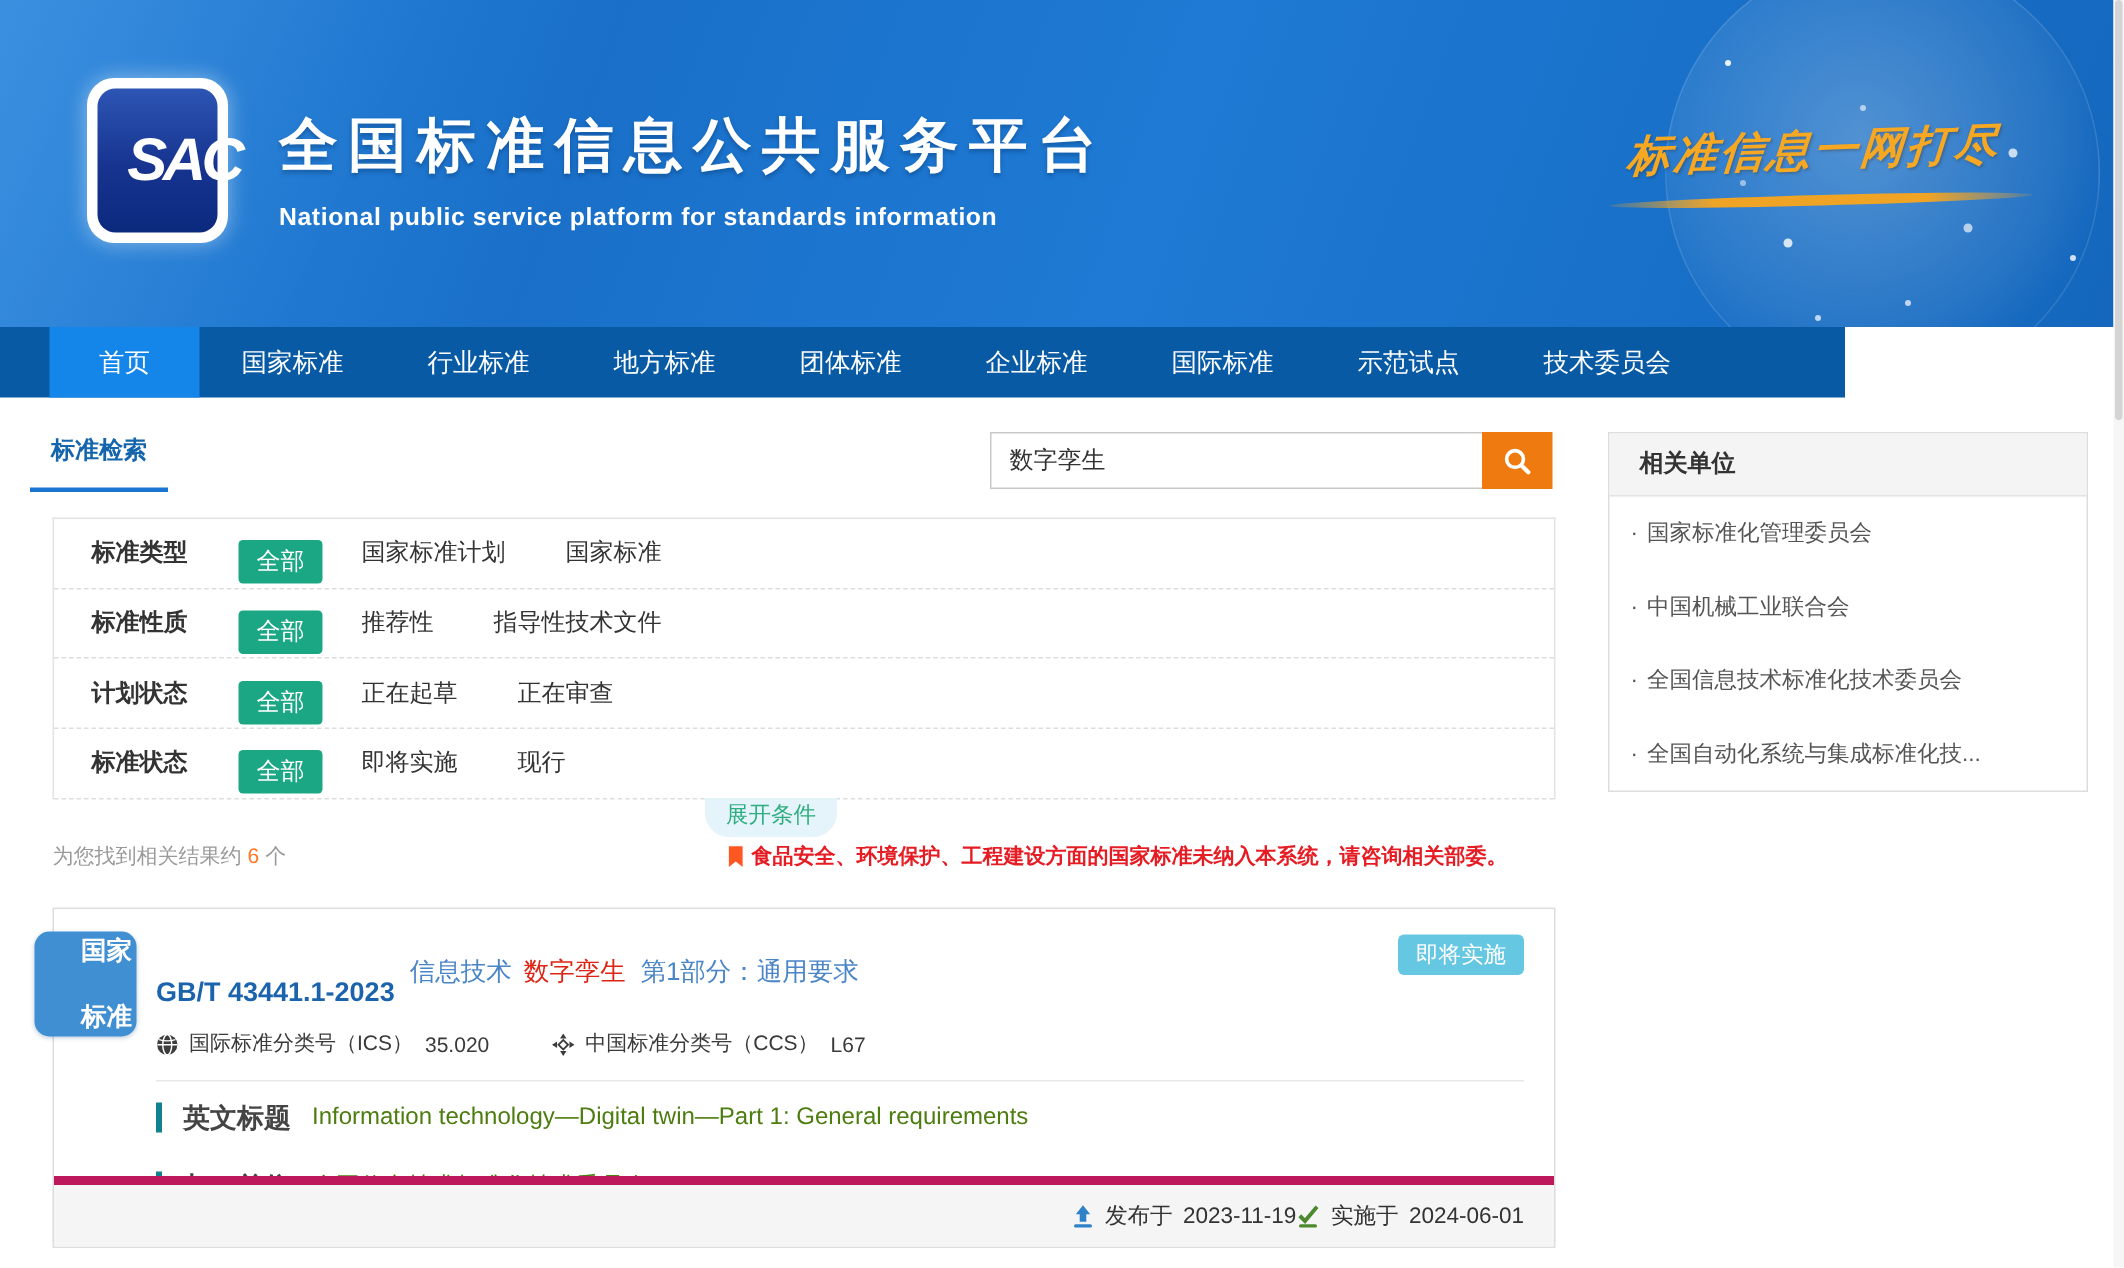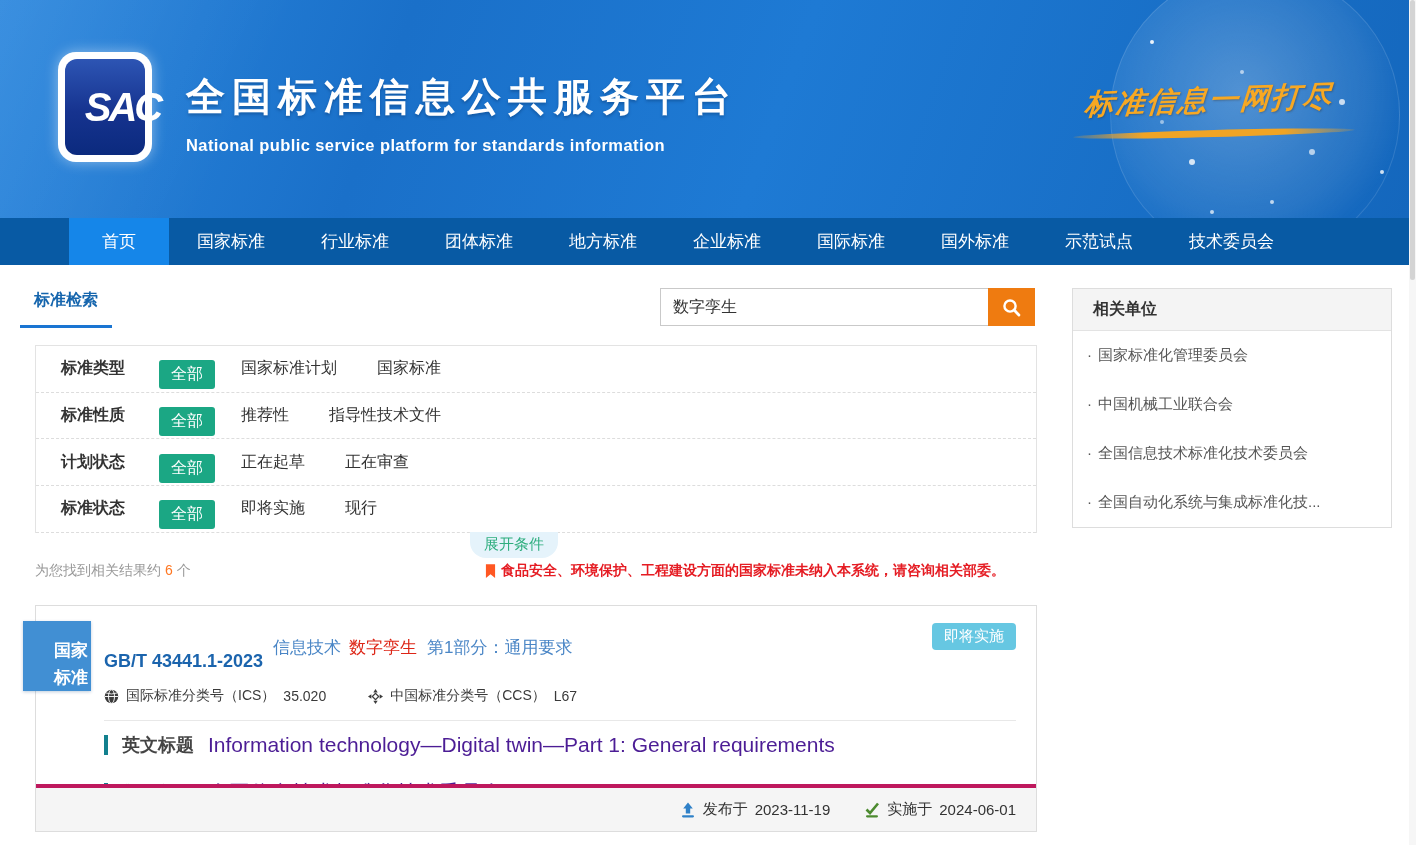--- a/index.html
+++ b/index.html
@@ -30,21 +30,21 @@
     text-shadow:0 2px 3px rgba(0,40,90,.35); white-space:nowrap; }
   .brand-sub { color:#fff; font-size:16.5px; font-weight:bold; letter-spacing:.4px; margin-top:12px; white-space:nowrap; }
   .slogan-wrap { position:absolute; left:1085px; top:80px; width:290px; }
   .slogan-text { color:#f7a823; font-size:29px; font-weight:bold; font-style:italic; letter-spacing:2px;
     transform:skewX(-6deg) rotate(-2deg); text-shadow:1px 1px 2px rgba(60,30,0,.3); white-space:nowrap; }
   .slogan-stroke { margin-top:10px; margin-left:-12px; width:282px; height:7px; border-radius:50%;
     transform:rotate(-1.5deg);
     background:linear-gradient(90deg,rgba(247,168,35,.15),#f0a425 25%,#f0a425 75%,rgba(247,168,35,.15)); }
 
   
-  .nav { position:absolute; top:218px; left:0; width:1409px; height:47px; background:#085aa4;padding-left:36px; }
+  .nav { position:absolute; top:218px; left:0; width:1230px; height:47px; background:#085aa4; }
   .nav ul { list-style:none; display:flex; margin-left:33px; height:47px; }
   .nav li { color:#fff; font-size:17px; line-height:47px; padding:0 28px; cursor:pointer; white-space:nowrap; }
   .nav li.active { background:#1586e9; padding:0 33px; }
 
   
   .search-tab { position:absolute; left:20px; top:290px; padding:0 14px 14px 14px; border-bottom:3px solid #1a75d2; }
   .search-tab span { color:#1565ad; font-size:16px; font-weight:bold; }
   .search-box { position:absolute; left:660px; top:288px; display:flex; }
   .search-box input { width:328px; height:38px; border:1px solid #c9c9c9; border-right:none; padding:0 12px;
     font-size:16px; color:#333; outline:none; font-family:inherit; }
@@ -63,42 +63,42 @@
 
   
   .result-info { position:absolute; left:35px; top:562px; width:1002px; display:flex; align-items:center; }
   .count { color:#999; font-size:14px; }
   .count em { font-style:normal; color:#ff7722; margin:0 4px; }
   .notice { position:absolute; left:450px; display:flex; align-items:center; color:#e51c23; font-size:14px; font-weight:bold; }
   .notice .bm { margin-right:5px; display:inline-flex; }
 
   
   .card { position:absolute; left:35px; top:605px; width:1002px; height:227px; border:1px solid #ddd; background:#fff; }
-  .card-badge { position:absolute; left:-13px; top:15px; width:68px; height:70px; background:#418fd3; border-radius:0;
-    color:#fff; font-size:17px; font-weight:bold; display:flex; flex-direction:column; align-items:center; justify-content:flex-end;
+  .card-badge { position:absolute; left:-13px; top:15px; width:68px; height:70px; background:#418fd3; border-radius:10px;
+    color:#fff; font-size:17px; font-weight:bold; display:flex; flex-direction:column; align-items:center; justify-content:space-between;
     line-height:1.55; box-shadow:0 1px 3px rgba(0,60,120,.25);padding-left:28px; }
   .card-head { padding:17px 20px 0 68px; }
   .title-line { display:flex; align-items:center; white-space:nowrap; }
   .code { color:#1b64ad; font-size:18px; font-weight:bold; cursor:pointer;margin-top:28px; }
   .t-blue { color:#4a86c6; font-size:17px; margin-left:10px; cursor:pointer; }
   .t-red { color:#dd2516; font-size:17px; margin-left:8px; cursor:pointer; }
   .status-badge { position:absolute; right:20px; top:17px; background:#66c7e2; color:#fff; font-size:15px;
     padding:4px 12px; border-radius:4px; }
   .meta-line { display:flex; align-items:center; margin-top:15px; font-size:14px; color:#3a3a3a;
     padding-bottom:15px; border-bottom:1px solid #e8e8e8; }
   .meta-line .m-icon { display:inline-flex; margin-right:7px; }
   .m-val { margin-left:8px; }
   .meta-gap { width:42px; }
   .card-details { padding:12px 20px 0 68px; }
   .detail-row { display:flex; align-items:center; margin-bottom:22px; }
   .d-bar { width:4px; height:20px; background:#12808e; margin-right:14px; }
   .d-label { font-size:18px; color:#444; font-weight:bold; margin-right:14px; white-space:nowrap; }
-  .d-value { font-size:21px; color:#4c1d95; }
-  .card-footer { position:absolute; left:0; bottom:0; width:100%; height:47px; background:#f5f5f5; border-top:4px solid #be185d;
-    display:flex; align-items:center; justify-content:flex-end; padding-right:20px; gap:34px; }
+  .d-value { font-size:16px; color:#4d7c0f; }
+  .card-footer { position:absolute; left:0; bottom:0; width:100%; height:47px; background:#f5f5f5; border-top:6px solid #be185d;
+    display:flex; align-items:center; justify-content:flex-end; padding-right:20px; }
   .date-item { display:flex; align-items:center; gap:7px; font-size:15px; color:#333; }
 
   
   .sidebar { position:absolute; left:1072px; top:288px; width:320px; border:1px solid #ddd; background:#fff; }
   .sidebar-head { background:#f4f4f4; border-bottom:1px solid #e3e3e3; padding:10px 20px; font-size:16px; font-weight:bold; color:#333; }
   .sidebar-item { padding:15px 18px 15px 14px; font-size:15px; color:#555; cursor:pointer; white-space:nowrap;
     overflow:hidden; text-overflow:ellipsis; }
   .sidebar-item::before { content:"·"; margin-right:6px; color:#555; }
 
   
@@ -127,25 +127,24 @@
       <div class="slogan-text">标准信息一网打尽</div>
       <div class="slogan-stroke"></div>
     </div>
   </div>
 
   <nav class="nav">
     <ul>
       <li class="active">首页</li>
       <li>国家标准</li>
       <li>行业标准</li>
+      <li>地方标准</li>
       <li>团体标准</li>
-      <li>地方标准</li>
       <li>企业标准</li>
       <li>国际标准</li>
-      <li>国外标准</li>
       <li>示范试点</li>
       <li>技术委员会</li>
     </ul>
   </nav>
 
   <div class="search-tab">
     <span>标准检索</span>
   </div>
   <div class="search-box">
     <input type="text" value="数字孪生" style="">

